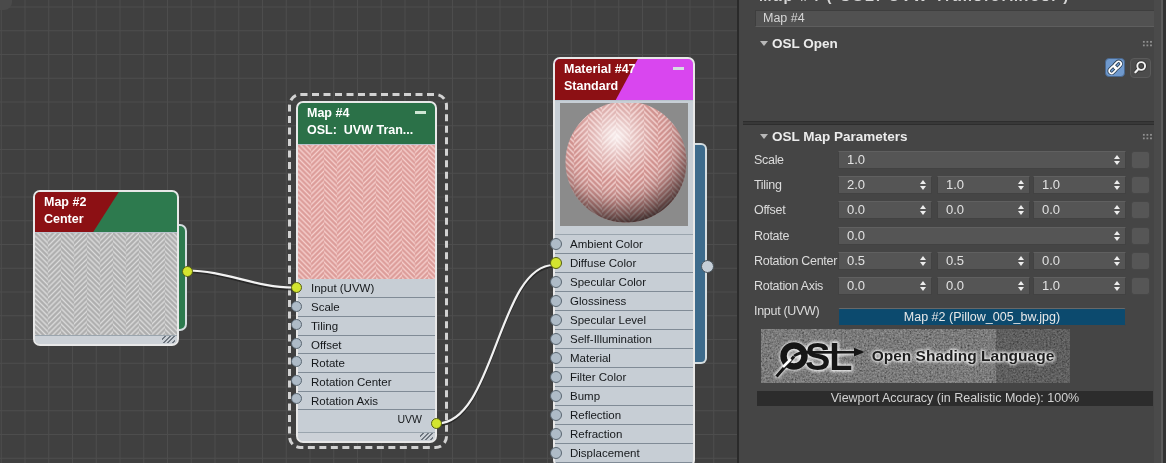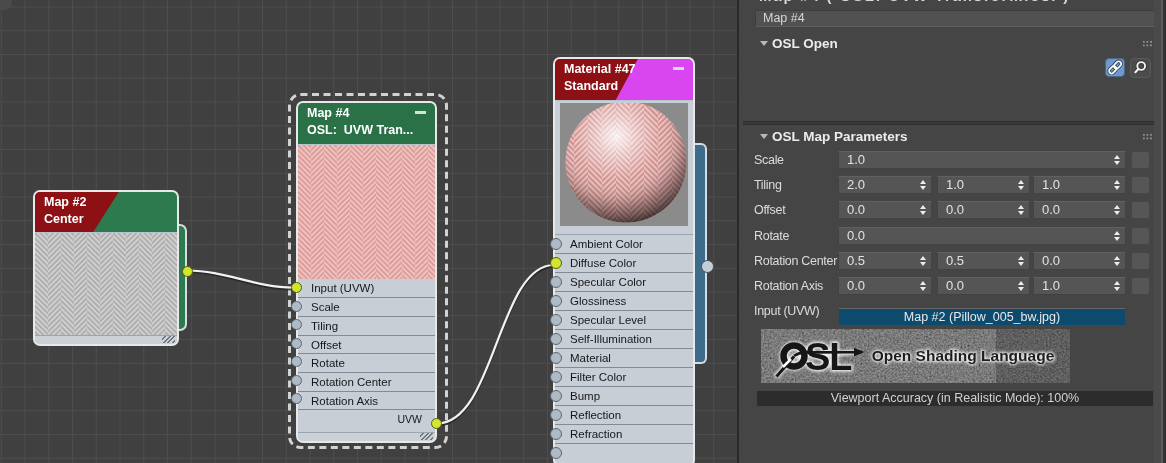--- a/index.html
+++ b/index.html
@@ -152,20 +152,21 @@
     <div class="row" style="height:19px;padding-left:15px">Diffuse Color</div>
     <div class="row" style="height:19px;padding-left:15px">Specular Color</div>
     <div class="row" style="height:19px;padding-left:15px">Glossiness</div>
     <div class="row" style="height:19px;padding-left:15px">Specular Level</div>
     <div class="row" style="height:19px;padding-left:15px">Self-Illumination</div>
     <div class="row" style="height:19px;padding-left:15px">Material</div>
     <div class="row" style="height:19px;padding-left:15px">Filter Color</div>
     <div class="row" style="height:19px;padding-left:15px">Bump</div>
     <div class="row" style="height:19px;padding-left:15px">Reflection</div>
     <div class="row" style="height:19px;padding-left:15px">Refraction</div>
+    <div class="row" style="height:19px;padding-left:15px">Displacement</div>
   </div>
   <div class="sock" style="left:549.5px;top:237.75px;width:12.5px;height:12.5px"></div>
   <div class="sock on" style="left:549.5px;top:256.75px;width:12.5px;height:12.5px"></div>
   <div class="sock" style="left:549.5px;top:275.75px;width:12.5px;height:12.5px"></div>
   <div class="sock" style="left:549.5px;top:294.75px;width:12.5px;height:12.5px"></div>
   <div class="sock" style="left:549.5px;top:313.75px;width:12.5px;height:12.5px"></div>
   <div class="sock" style="left:549.5px;top:332.75px;width:12.5px;height:12.5px"></div>
   <div class="sock" style="left:549.5px;top:351.75px;width:12.5px;height:12.5px"></div>
   <div class="sock" style="left:549.5px;top:370.75px;width:12.5px;height:12.5px"></div>
   <div class="sock" style="left:549.5px;top:389.75px;width:12.5px;height:12.5px"></div>

